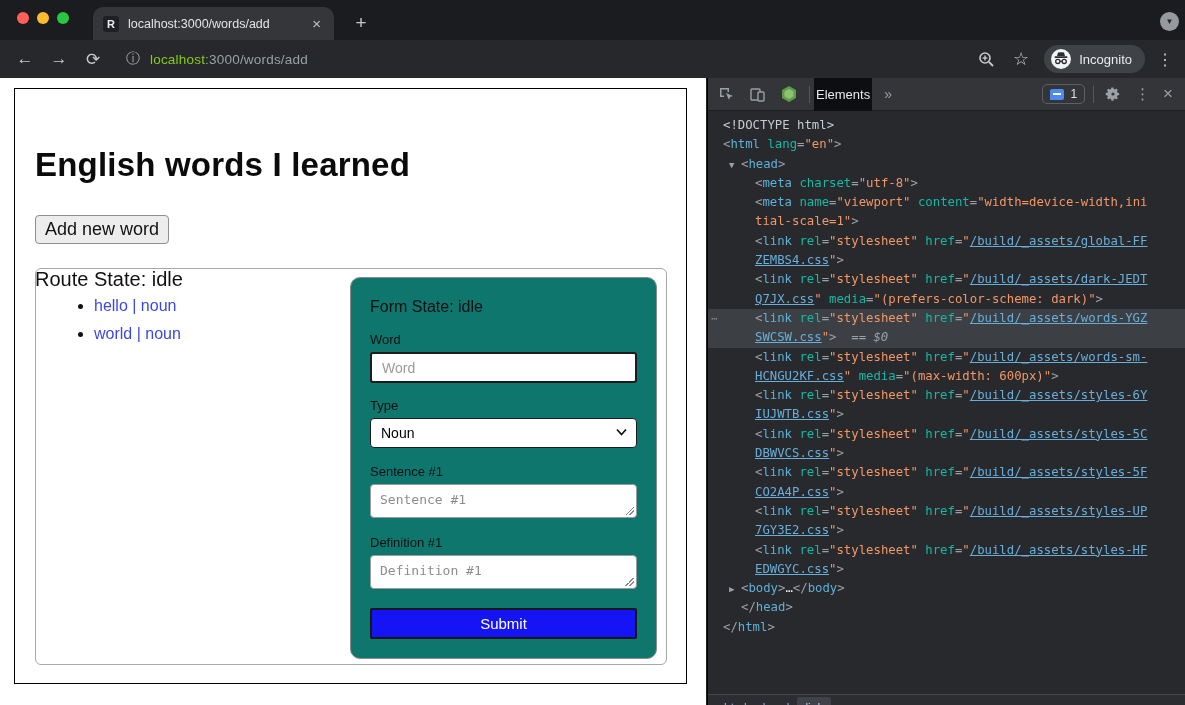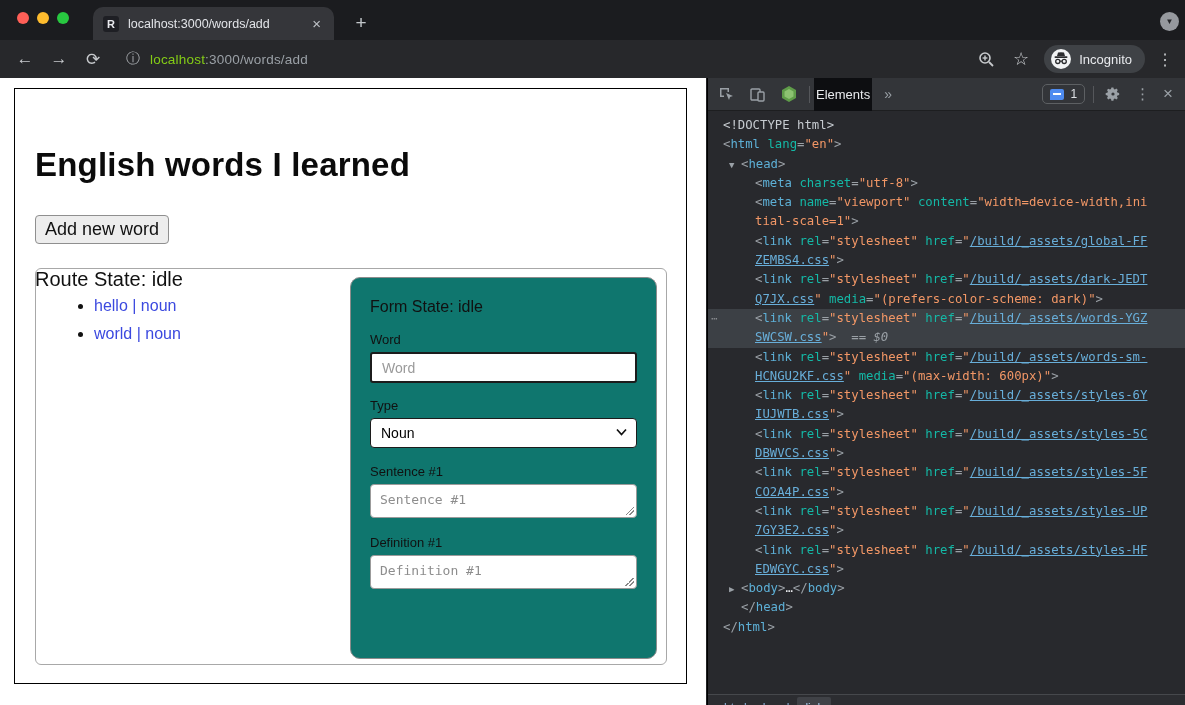--- a/index.html
+++ b/index.html
@@ -174,20 +174,21 @@
         <label class="flabel" style="margin-top:16px">Sentence #1</label>
         <div class="tarea">
           <span>Sentence #1</span>
           <span class="grip"></span>
         </div>
         <label class="flabel" style="margin-top:17px">Definition #1</label>
         <div class="tarea">
           <span>Definition #1</span>
           <span class="grip"></span>
         </div>
+        <button type="button" class="submit">Submit</button>
       </form>
     </div>
   </div>
 </div>
 
 <div class="devtools">
   <div class="dt-toolbar">
     <span class="dt-ic" style="padding-left:10px">
       <svg width="17" height="17" viewBox="0 0 17 17">
           <path d="M2 2 h9 v4 h-1.5 v-2.5 h-6 v6 h2.5 V11 H2 Z" fill="#9aa0a6"></path>

